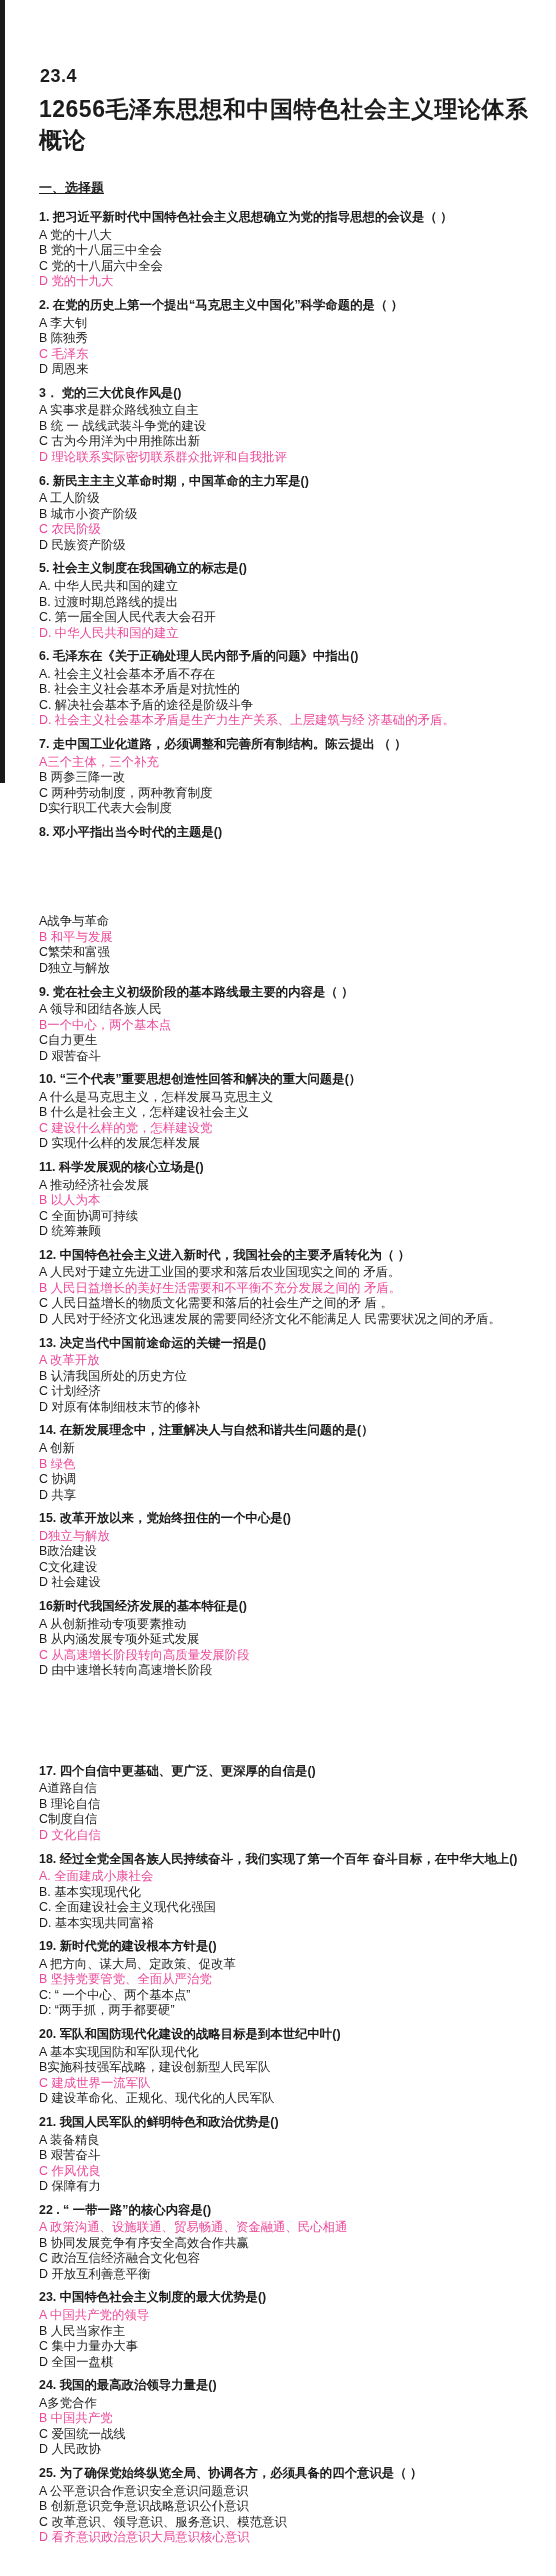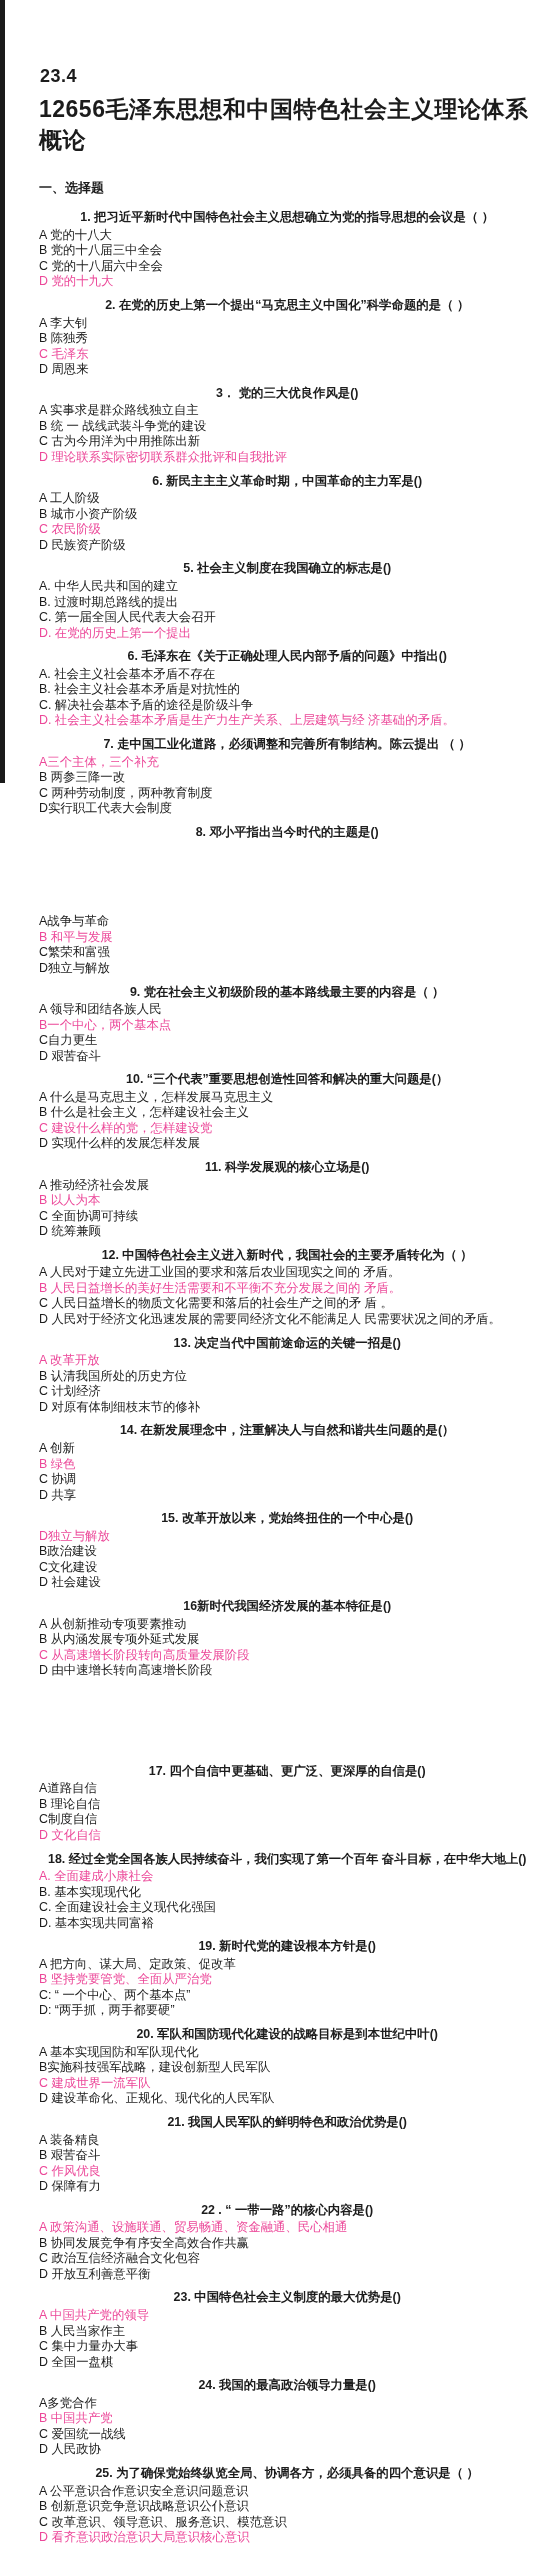--- a/index.html
+++ b/index.html
@@ -18,25 +18,25 @@
     padding:66px 20.6px 88px 39px;
   }
   .doc-code{
     font-size:18px;font-weight:bold;letter-spacing:0.5px;margin:0 0 7.2px 1px;
   }
   .doc-title{
     font-size:23px;font-weight:bold;line-height:1.32;max-width:495px;
     margin:0 0 24px 0;letter-spacing:0.5px;
   }
   .section-heading{
-    font-size:13px;font-weight:600;margin:0 0 13.4px 0;
+    font-size:13px;font-weight:600;margin:0 0 13.4px 0;text-decoration:underline;
   }
   .q{margin:0 0 8.2px 0;}
   .q-text{
-    font-size:12.4px;font-weight:600;line-height:15.5px;margin:0 0 2.1px 0;text-align:center;
+    font-size:12.4px;font-weight:600;line-height:15.5px;margin:0 0 2.1px 0;
   }
   .opt{
     font-size:12.4px;font-weight:400;line-height:15.5px;
   }
   .opt.ans{color:#ec4899;}
   .page-gap{height:77px;}
   .page-gap.tall{height:85px;}
   .inner-gap{height:72px;}
 </style>
 </head>
@@ -77,21 +77,21 @@
         <div class="opt">A 工人阶级</div>
         <div class="opt">B 城市小资产阶级</div>
         <div class="opt ans">C 农民阶级</div>
         <div class="opt">D 民族资产阶级</div>
       </div>
       <div class="q">
         <div class="q-text">5. 社会主义制度在我国确立的标志是()</div>
         <div class="opt">A.  中华人民共和国的建立</div>
         <div class="opt">B.  过渡时期总路线的提出</div>
         <div class="opt">C.  第一届全国人民代表大会召开</div>
-        <div class="opt ans">D.  在党的历史上第一个提出</div>
+        <div class="opt ans">D.  中华人民共和国的建立</div>
       </div>
       <div class="q">
         <div class="q-text">6. 毛泽东在《关于正确处理人民内部予盾的问题》中指出()</div>
         <div class="opt">A. 社会主义社会基本矛盾不存在</div>
         <div class="opt">B. 社会主义社会基本矛盾是对抗性的</div>
         <div class="opt">C. 解决社会基本予盾的途径是阶级斗争</div>
         <div class="opt ans">D. 社会主义社会基本矛盾是生产力生产关系、上层建筑与经 济基础的矛盾。</div>
       </div>
       <div class="q">
         <div class="q-text">7. 走中国工业化道路，必须调整和完善所有制结构。陈云提出 （ ）</div>

